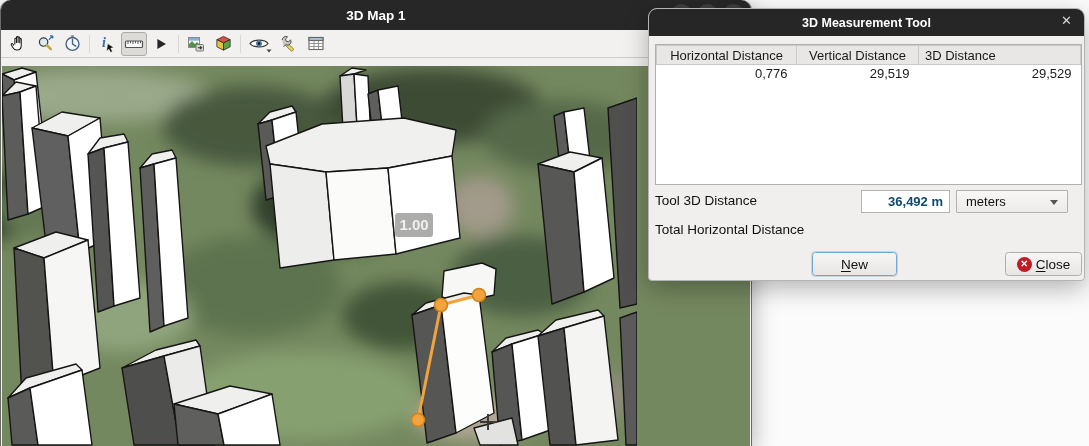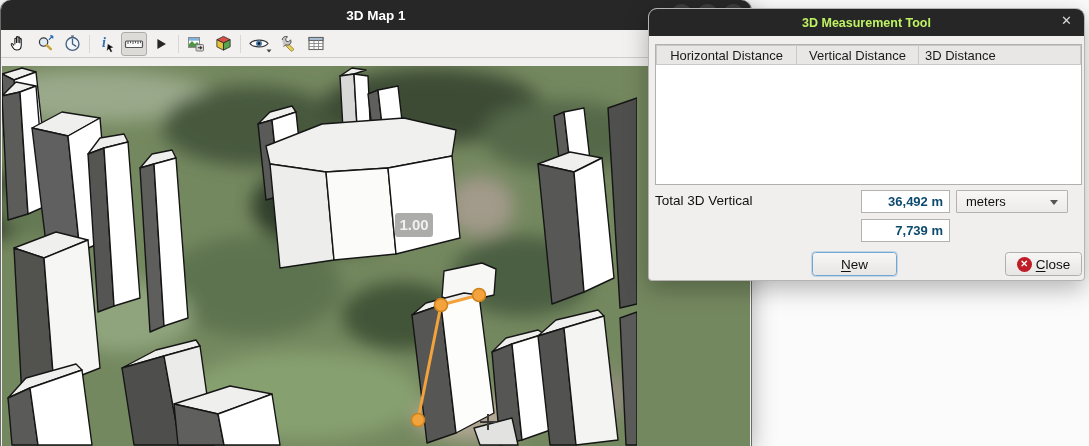--- a/index.html
+++ b/index.html
@@ -46,21 +46,21 @@
   
   .dialog {
     position:absolute; left:648px; top:8px; width:437px; height:273px;
     background:#f0efed; border:1px solid #b6b4b2; border-radius:9px 9px 4px 4px;
     box-shadow:0 8px 24px rgba(0,0,0,.28);
   }
   .dlg-titlebar {
     height:27px; background:#262626; border-radius:8px 8px 0 0;
     display:flex; align-items:center; justify-content:center; position:relative;
   }
-  .dlg-title { color:#bef264; font-weight:bold; font-size:12.5px; }
+  .dlg-title { color:#ffffff; font-weight:bold; font-size:12.5px; }
   .dlg-close { position:absolute; right:12px; top:5px; color:#d8d8d8; font-size:13px; line-height:1; }
 
   .mtable-wrap {
     position:absolute; left:6px; top:35px; width:427px; height:141px;
     background:#ffffff; border:1px solid #b2b0ae; overflow:hidden;
   }
   table.mtable { width:100%; border-collapse:collapse; font-size:13px; color:#1a1a1a;padding-left:44px; }
   .mtable th {
     background:#e9e7e5; border:1px solid #cbc9c7; font-weight:normal;
     height:19px; padding:0 6px; white-space:nowrap;
@@ -342,32 +342,37 @@
             <col>
           </colgroup>
         <thead>
           <tr>
             <th>Horizontal Distance</th>
             <th>Vertical Distance</th>
             <th>3D Distance</th>
           </tr>
         </thead>
         <tbody>
+          <tr>
+            <td>0,776</td>
+            <td>29,519</td>
+            <td>29,529</td>
+          </tr>
         </tbody>
       </table>
     </div>
 
-    <div class="tot-label" style="top:184px">Total 3D Vertical</div>
+    <div class="tot-label" style="top:184px">Tool 3D Distance</div>
     <div class="val-box" style="top:181px">36,492 m</div>
     <div class="unit-select">
       <span>meters</span>
       <span class="unit-caret"></span>
     </div>
 
-    <div class="val-box" style="top:210px">7,739 m</div>
+    <div class="tot-label" style="top:213px">Total Horizontal Distance</div>
 
     <div class="dlg-btn btn-new">
       <span><u>N</u><span>ew</span></span>
     </div>
     <div class="dlg-btn btn-close">
       <span class="close-ico">✕</span>
       <span><u>C</u><span>lose</span></span>
     </div>
   </div>
 

